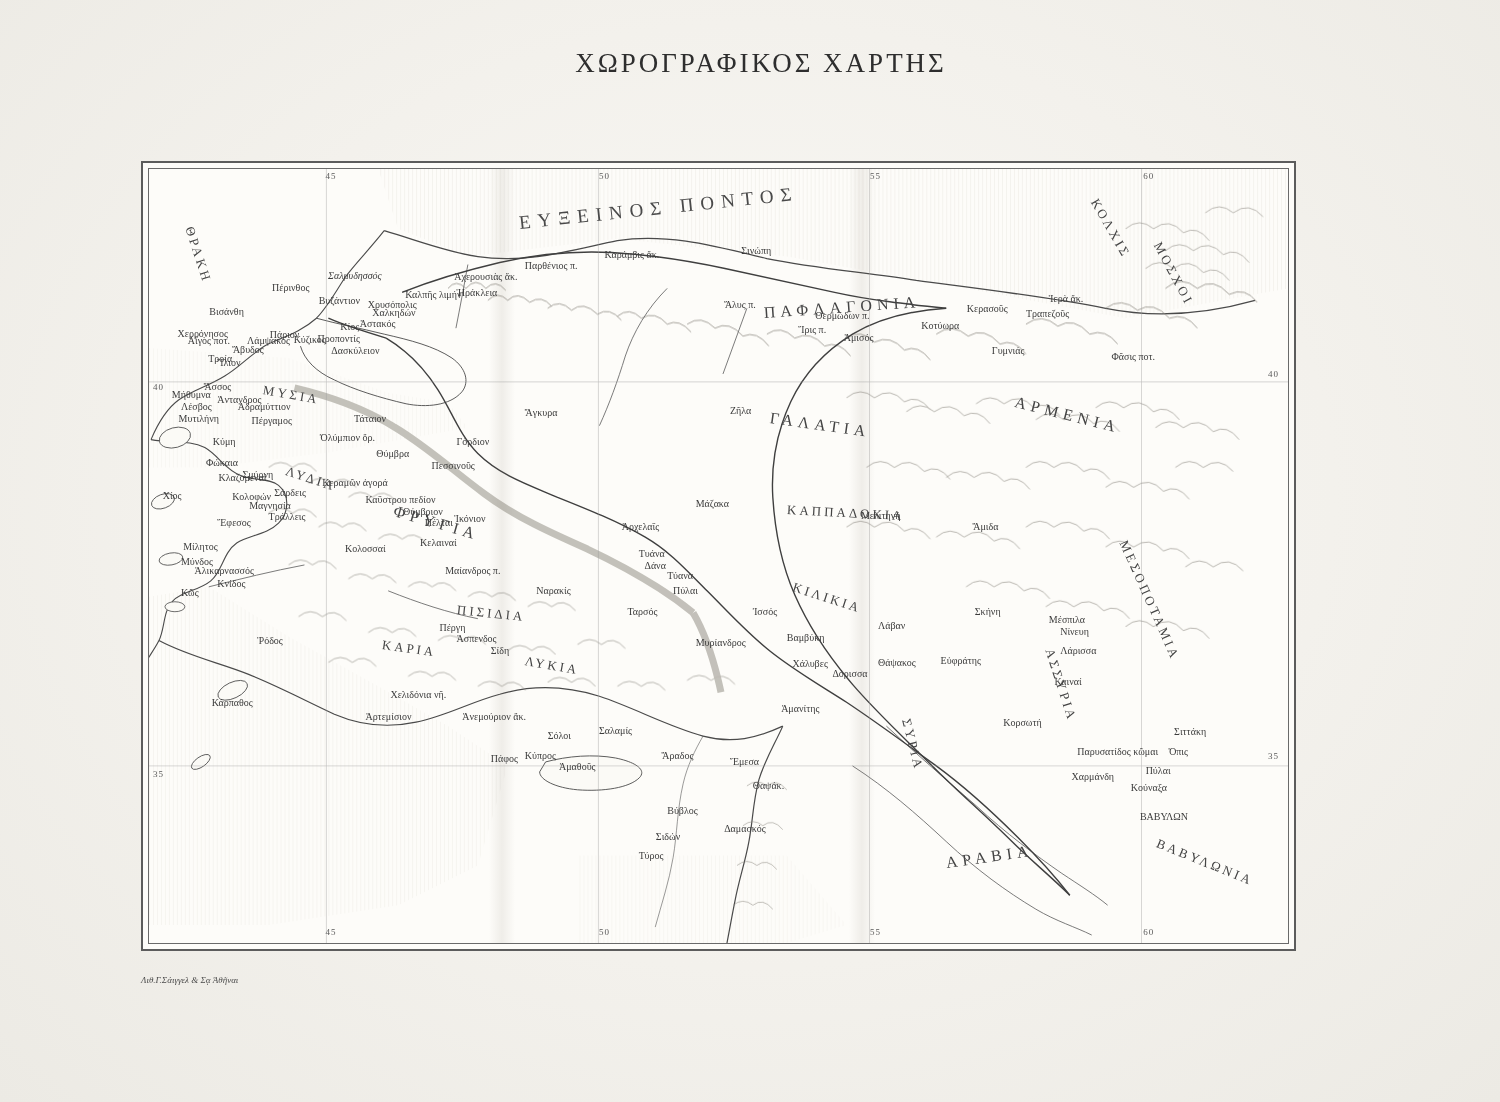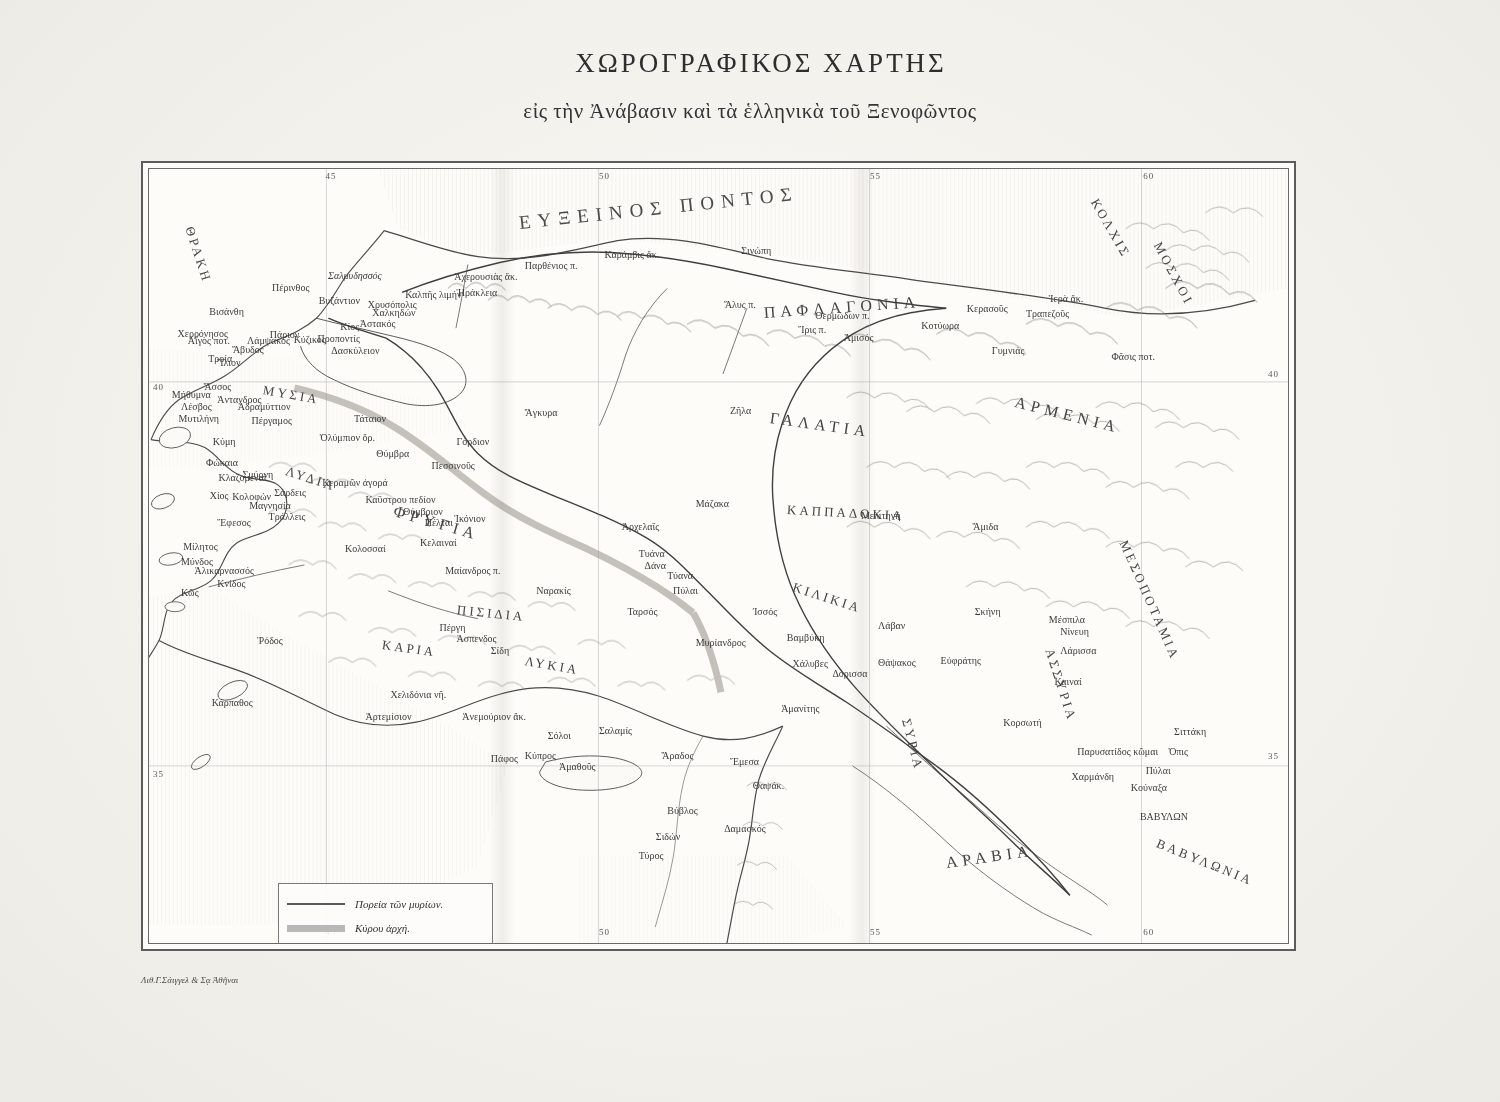--- a/index.html
+++ b/index.html
@@ -162,21 +162,20 @@
     background: linear-gradient(90deg, rgba(0,0,0,0) 0%, rgba(120,110,95,0.10) 50%, rgba(0,0,0,0) 100%);
     pointer-events: none;
   }
 </style>
 </head>
 <body>
 
 <div class="page">
 
   <div class="title-main">ΧΩΡΟΓΡΑΦΙΚΟΣ  ΧΑΡΤΗΣ</div>
-  <div class="title-sub">εἰς τὴν Ἀνάβασιν καὶ τὰ ἑλληνικὰ τοῦ Ξενοφῶντος</div>
 
   <div class="map-frame">
     <div class="map-inner">
 
       <svg class="map-svg" viewBox="0 0 1143 778" preserveAspectRatio="none">
         <defs>
           <pattern id="hatch" width="6" height="6" patternUnits="userSpaceOnUse">
             <path d="M0 6 L6 0" stroke="#cfcbc2" stroke-width="0.7"></path>
           </pattern>
           <pattern id="seahatch" width="4" height="4" patternUnits="userSpaceOnUse">
@@ -381,21 +380,21 @@
           <div class="lbl city" style="left: 38.726px; top: 165.636px;">Αἴγὸς ποτ.</div>
           <div class="lbl city" style="left: 54.672px; top: 212.076px;">Ἄσσος</div>
           <div class="lbl city" style="left: 68.34px; top: 225.234px;">Ἀντανδρος</div>
           <div class="lbl city" style="left: 88.842px; top: 232.2px;">Ἀδραμύττιον</div>
           <div class="lbl city" style="left: 102.51px; top: 246.132px;">Πέργαμος</div>
           <div class="lbl city" style="left: 31.892px; top: 232.2px;">Λέσβος</div>
           <div class="lbl city" style="left: 22.78px; top: 219.816px;">Μήθυμνα</div>
           <div class="lbl city" style="left: 29.614px; top: 243.81px;">Μυτιλήνη</div>
           <div class="lbl city" style="left: 63.784px; top: 267.03px;">Κύμη</div>
           <div class="lbl city" style="left: 56.95px; top: 287.928px;">Φώκαια</div>
-          <div class="lbl city" style="left: 13.668px; top: 321.21px; margin-left: 47px;">Χίος</div>
+          <div class="lbl city" style="left: 13.668px; top: 321.21px;">Χίος</div>
           <div class="lbl city" style="left: 69.479px; top: 303.408px;">Κλαζομεναί</div>
           <div class="lbl city" style="left: 93.398px; top: 300.312px;">Σμύρνη</div>
           <div class="lbl city" style="left: 83.147px; top: 321.984px;">Κολοφών</div>
           <div class="lbl city" style="left: 68.34px; top: 348.3px;">Ἔφεσος</div>
           <div class="lbl city" style="left: 119.595px; top: 342.108px;">Τράλλεις</div>
           <div class="lbl city" style="left: 125.29px; top: 318.114px;">Σάρδεις</div>
           <div class="lbl city" style="left: 100.232px; top: 331.272px;">Μαγνησία</div>
           <div class="lbl city" style="left: 34.17px; top: 371.52px;">Μίλητος</div>
           <div class="lbl city" style="left: 31.892px; top: 387px;">Μύνδος</div>
           <div class="lbl city" style="left: 45.56px; top: 396.288px;">Ἁλικαρνασσός</div>
@@ -493,28 +492,18 @@
           <div class="lbl grid" style="left: 176.545px; top: 758px;">45</div>
           <div class="lbl grid" style="left: 449.905px; top: 758px;">50</div>
           <div class="lbl grid" style="left: 720.987px; top: 758px;">55</div>
           <div class="lbl grid" style="left: 994.347px; top: 758px;">60</div>
           <div class="lbl grid" style="left: 4px; top: 212.85px;">40</div>
           <div class="lbl grid" style="left: 4px; top: 599.85px;">35</div>
           <div class="lbl grid" style="left: 1119px; top: 199.692px;">40</div>
           <div class="lbl grid" style="left: 1119px; top: 582.048px;">35</div>
         </div>
 
-      <div class="legend">
-        <div class="legend-row r1">
-          <span class="swatch-line"></span>
-          <span class="legend-text">Πορεία τῶν μυρίων.</span>
-        </div>
-        <div class="legend-row r2">
-          <span class="swatch-band"></span>
-          <span class="legend-text">Κύρου ἀρχή.</span>
-        </div>
-      </div>
 
     </div>
   </div>
 
   <div class="imprint">Λιθ.Γ.Σάιγγελ &amp; Σᾳ Ἀθῆναι</div>
 </div>
 
 </body></html>

